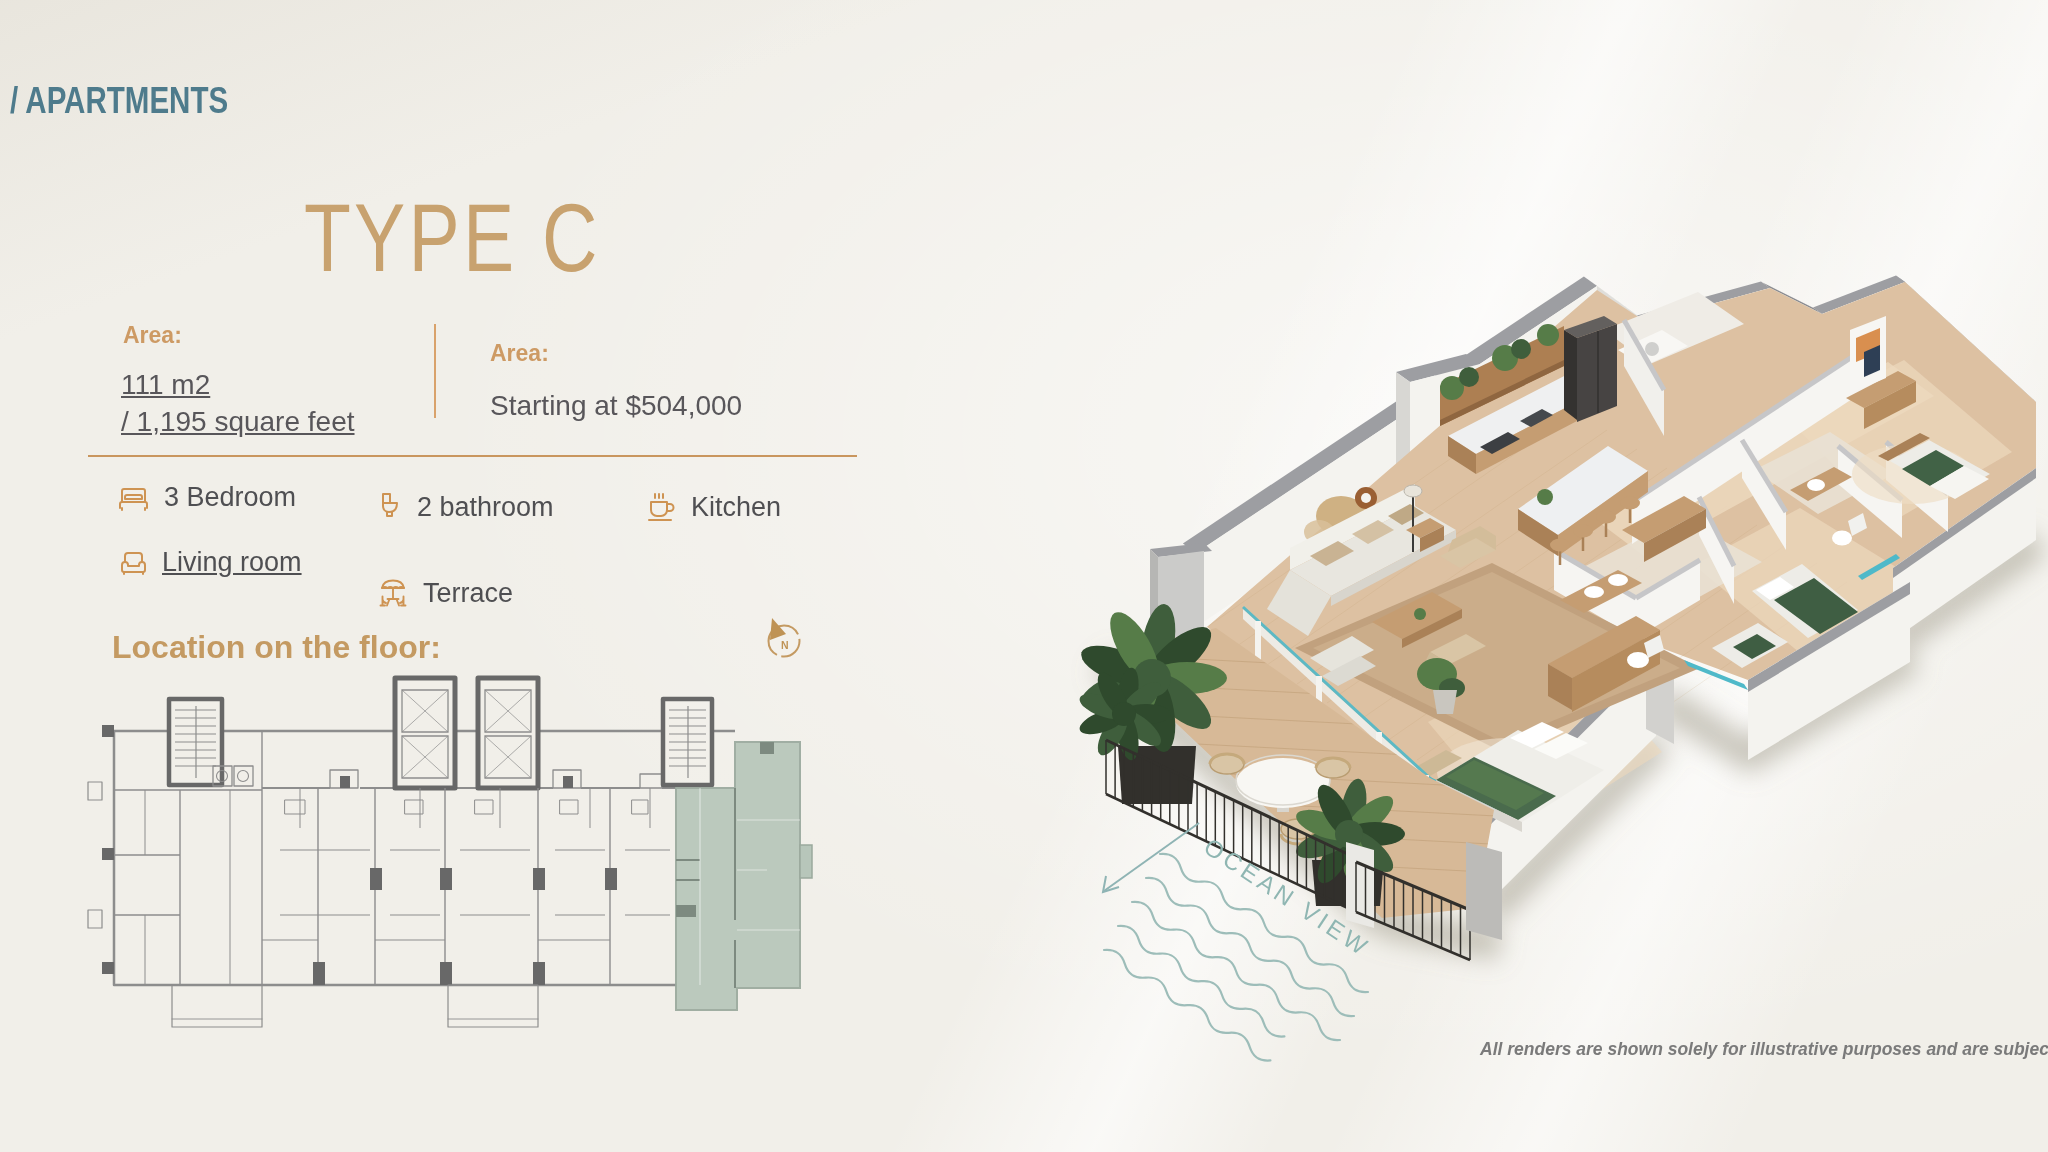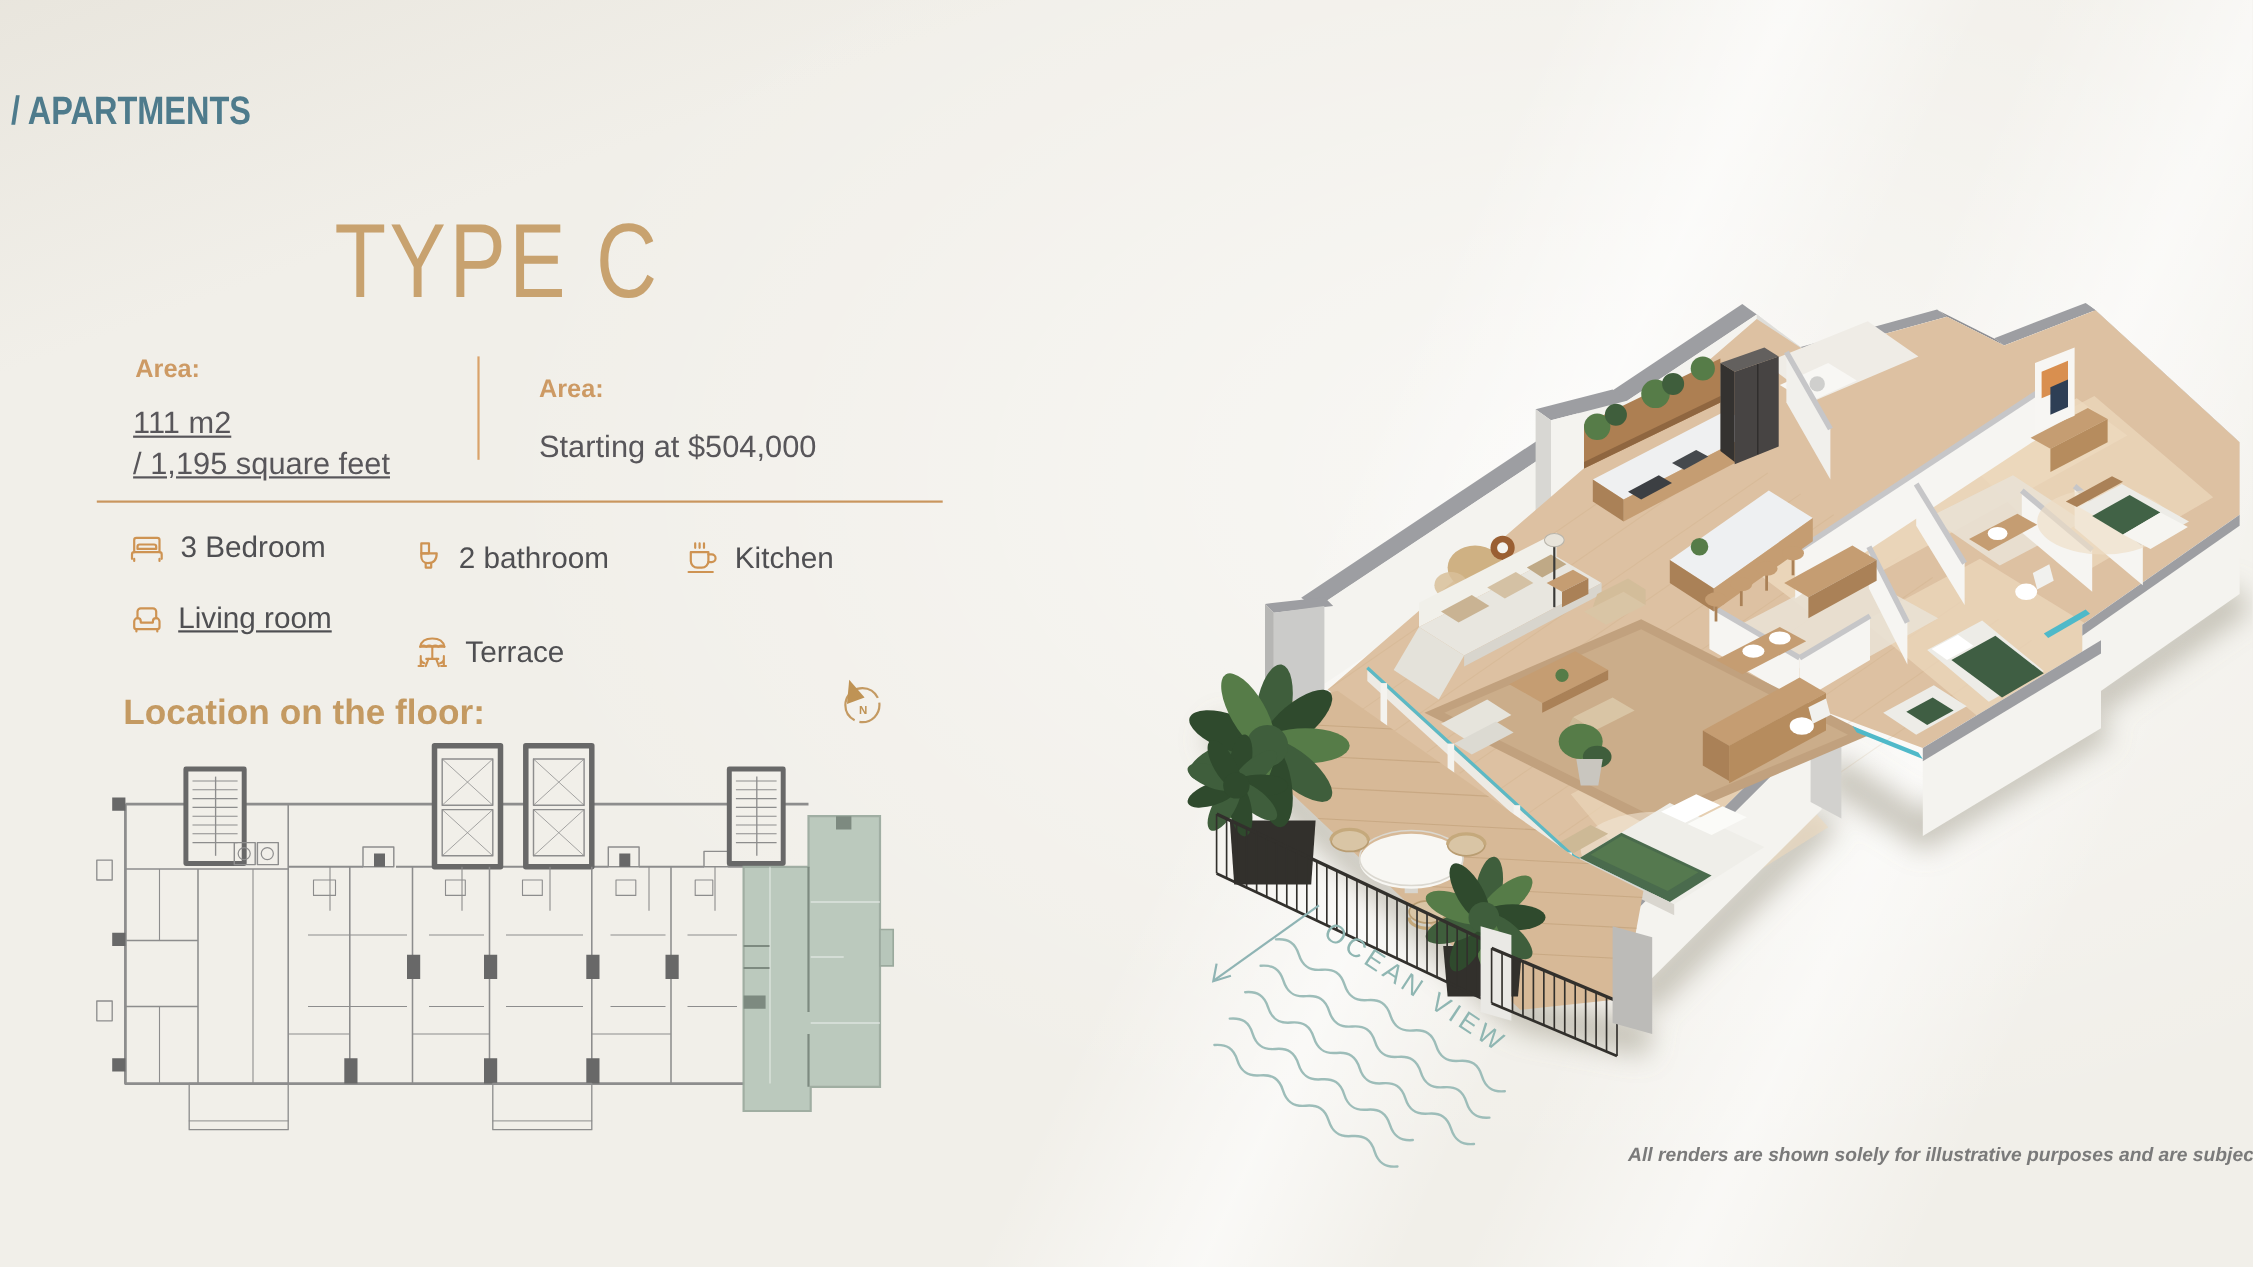--- a/index.html
+++ b/index.html
@@ -56,21 +56,21 @@
       </svg></span>3 Bedroom</div>
 
 <div class="feat" style="left:376px; top:492px;"><span class="ic"><svg width="28" height="30" viewBox="0 0 28 30">
         <g fill="none" stroke="#ce9352" stroke-width="2" stroke-linecap="round" stroke-linejoin="round">
 <path d="M7 2 h7 v9 h-7 z"></path>
 <path d="M7 11 h14 c0 6 -3 9 -8 9 c-4 0 -6 -3 -6 -6 z"></path>
 <path d="M11 20 v4 h5 v-4"></path>
         </g>
       </svg></span>2 bathroom</div>
 
-<div class="feat" style="left:623px; top:492px;text-align:center;"><span class="ic"><svg width="32" height="30" viewBox="0 0 32 30">
+<div class="feat" style="left:646px; top:492px;text-align:center;"><span class="ic"><svg width="32" height="30" viewBox="0 0 32 30">
         <g fill="none" stroke="#ce9352" stroke-width="2" stroke-linecap="round" stroke-linejoin="round">
 <path d="M5 10 h16 v8 a6 6 0 0 1 -6 6 h-4 a6 6 0 0 1 -6 -6 z"></path>
 <path d="M21 12 h3 a3.5 3.5 0 0 1 0 7 h-3"></path>
 <path d="M3 28 h22"></path>
 <path d="M9 2 v4 M13 2 v4 M17 2 v4"></path>
         </g>
       </svg></span>Kitchen</div>
 
 <div class="feat" style="left:118px; top:547px;text-decoration:underline;"><span class="ic"><svg width="31" height="28" viewBox="0 0 31 28">
         <g fill="none" stroke="#ce9352" stroke-width="2" stroke-linecap="round" stroke-linejoin="round">

